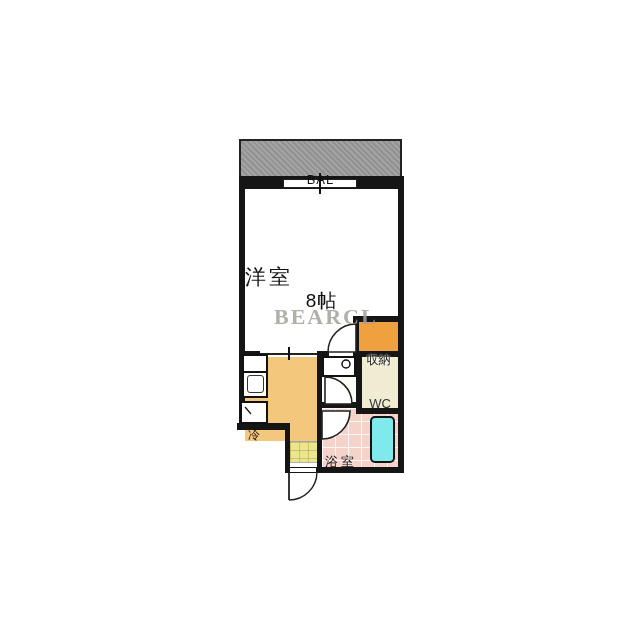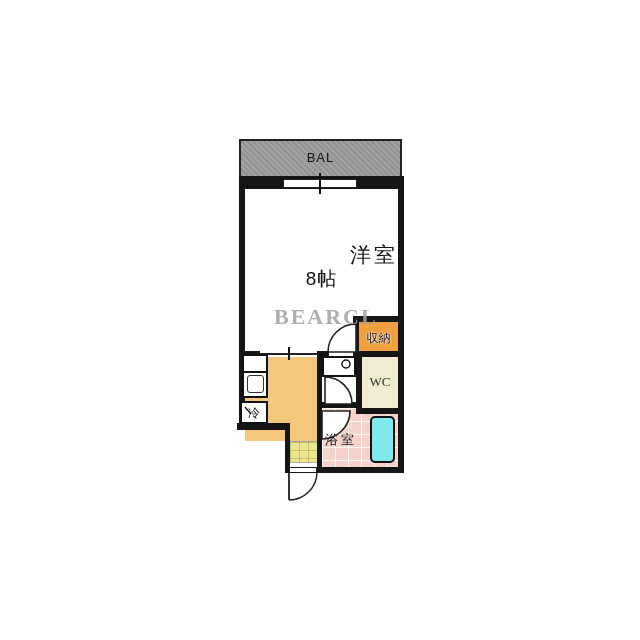--- a/index.html
+++ b/index.html
@@ -62,26 +62,26 @@
   .window-tick{left:319px;top:173px;width:2px;height:21px;background:#111;}
   .slide-line{left:260px;top:353px;width:57px;height:2px;background:#222;}
   .slide-tick{left:288px;top:347px;width:2px;height:13px;background:#111;}
   .counter{left:242px;top:354px;width:26px;height:44px;background:#fff;border:2px solid #111;box-sizing:border-box;}
   .counter-divider{left:242px;top:371px;width:26px;height:2px;background:#111;}
   .sink{left:247px;top:375px;width:17px;height:18px;background:#fff;border:1.5px solid #333;border-radius:3px;box-sizing:border-box;}
   .fridge{left:240px;top:401px;width:28px;height:23px;background:#fff;border:2px solid #111;box-sizing:border-box;}
   .pan{left:322px;top:356px;width:34px;height:21px;background:#fff;border:2px solid #111;box-sizing:border-box;}
   .tub{left:370px;top:416px;width:25px;height:47px;background:var(--bathtub);border:2px solid #111;border-radius:5px;box-sizing:border-box;}
   
-  .lbl{color:#111;white-space:nowrap;}
-  .room-name{left:245px;top:241px;width:153px;text-align:right;font-size:21px;letter-spacing:3px;}
+  .lbl{color:#111;white-space:nowrap;margin-top:22px;}
+  .room-name{left:245px;top:241px;width:153px;text-align:left;font-size:21px;letter-spacing:3px;}
   .room-size{left:245px;top:266px;width:153px;text-align:center;font-size:19px;letter-spacing:1px;}
   .closet-lbl{left:359px;top:330px;width:39px;text-align:center;font-size:12px;
     text-shadow:0 0 2px #fff,0 0 2px #fff;}
-  .wc-lbl{left:362px;top:374px;width:36px;text-align:center;font-size:13px;color:#333;font-family:Liberation Serif, serif;}
+  .wc-lbl{left:362px;top:374px;width:36px;text-align:center;font-size:13px;color:#333;}
   .bath-lbl{left:325px;top:431px;width:46px;text-align:left;font-size:13px;letter-spacing:3px;}
   .fridge-lbl{left:240px;top:405px;width:28px;text-align:center;font-size:12px;}
   .watermark{left:274px;top:304px;font-size:22px;font-weight:bold;letter-spacing:2px;
     color:var(--watermark);opacity:.85;font-family:Liberation Serif, serif;}
   svg.overlay{left:0;top:0;pointer-events:none;}
 </style>
 </head>
 <body style="--wall: #151515; --balcony: #9b9b9b; --main_room: #f3eacc; --kitchen: #f3c77c; --closet: #efa13f; --genkan: #ebe68d; --bathroom: #f5d2ca; --bathtub: #7fe9eb; --wc: #f0ecd2; --watermark: #a5a099;">
 
 <div class="abs balcony"></div>

